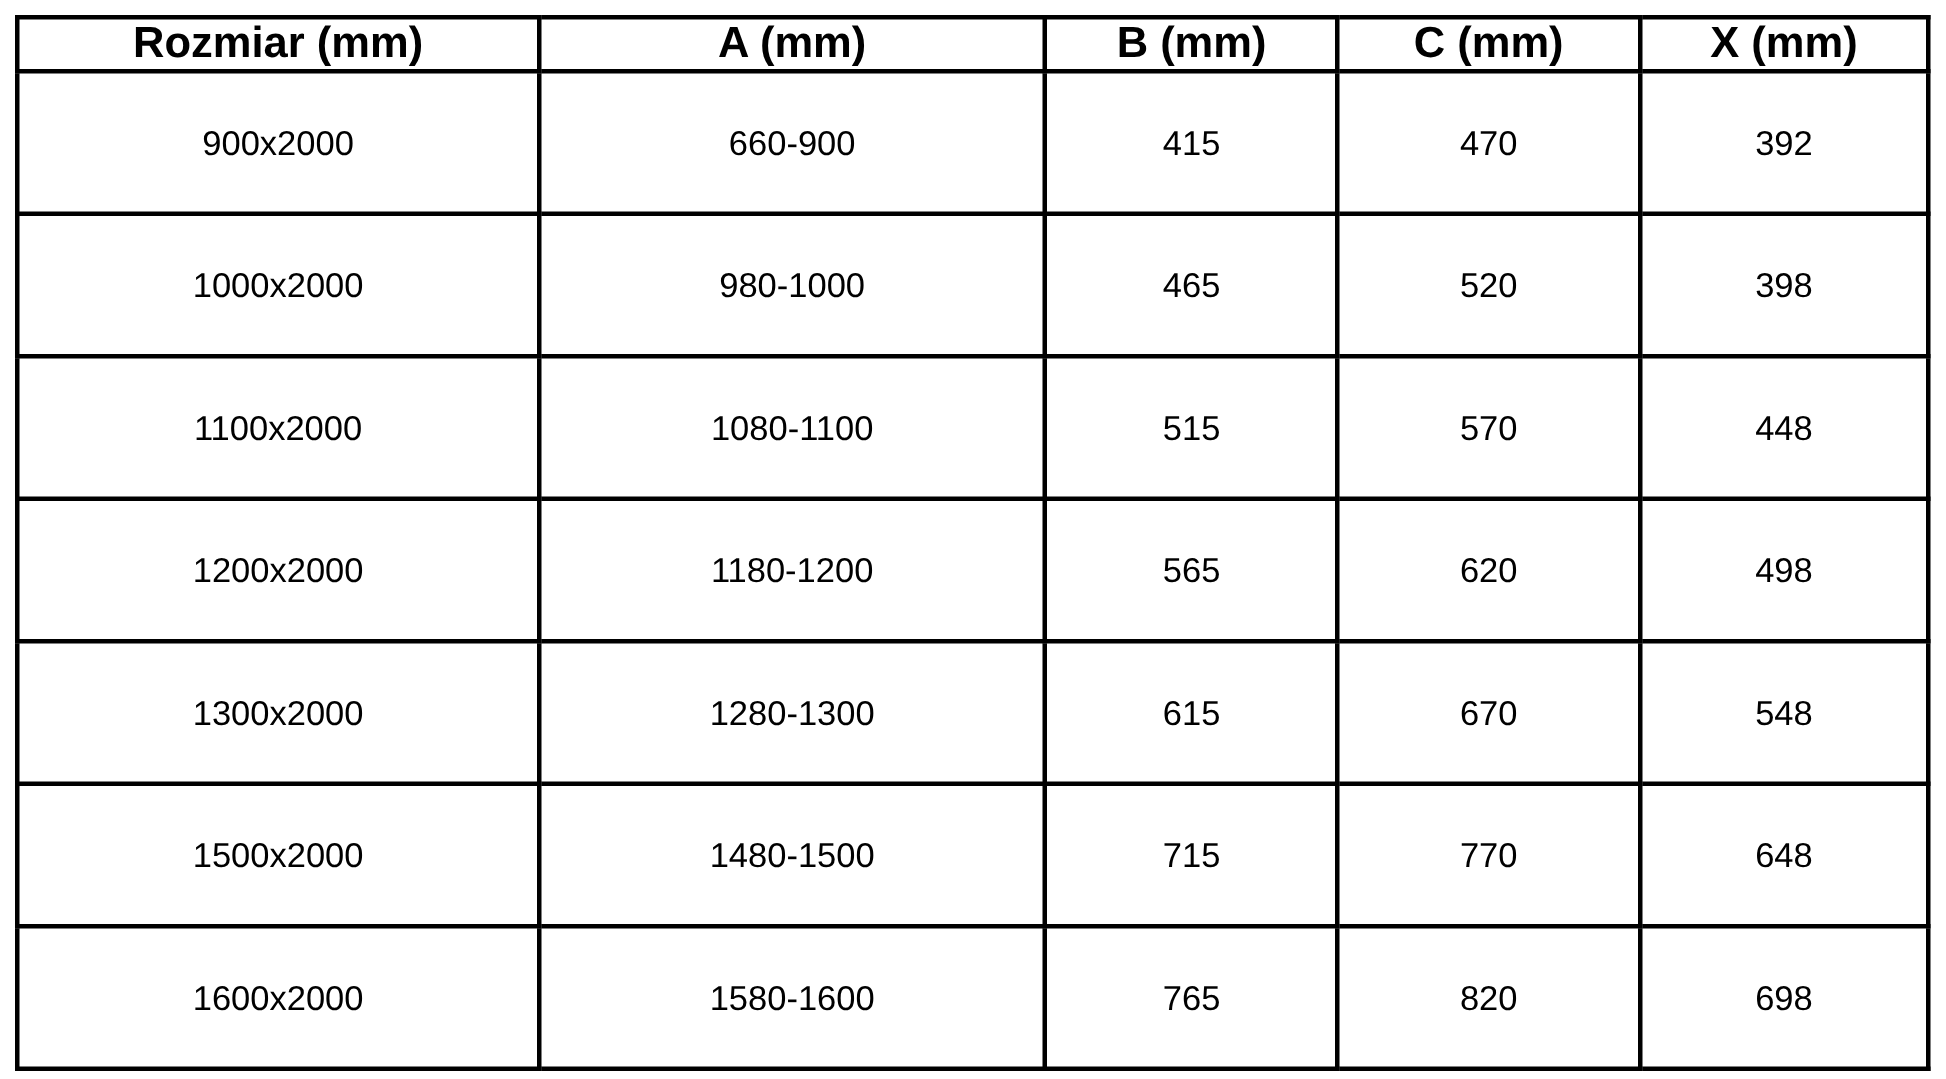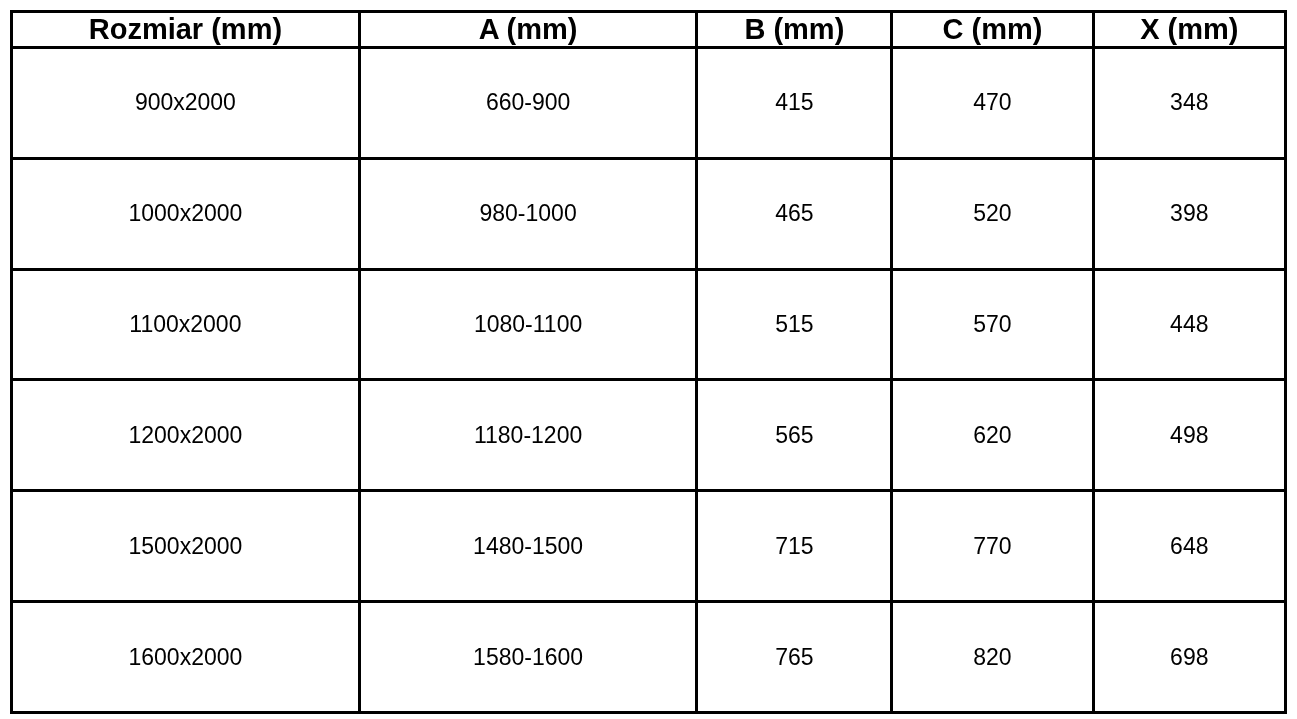--- a/index.html
+++ b/index.html
@@ -69,21 +69,21 @@
           <th>C (mm)</th>
           <th>X (mm)</th>
         </tr>
     </thead>
     <tbody>
         <tr>
           <td>900x2000</td>
           <td>660-900</td>
           <td>415</td>
           <td>470</td>
-          <td>348</td>
+          <td>392</td>
         </tr>
         <tr>
           <td>1000x2000</td>
           <td>980-1000</td>
           <td>465</td>
           <td>520</td>
           <td>398</td>
         </tr>
         <tr>
           <td>1100x2000</td>
@@ -93,20 +93,27 @@
           <td>448</td>
         </tr>
         <tr>
           <td>1200x2000</td>
           <td>1180-1200</td>
           <td>565</td>
           <td>620</td>
           <td>498</td>
         </tr>
         <tr>
+          <td>1300x2000</td>
+          <td>1280-1300</td>
+          <td>615</td>
+          <td>670</td>
+          <td>548</td>
+        </tr>
+        <tr>
           <td>1500x2000</td>
           <td>1480-1500</td>
           <td>715</td>
           <td>770</td>
           <td>648</td>
         </tr>
         <tr>
           <td>1600x2000</td>
           <td>1580-1600</td>
           <td>765</td>

